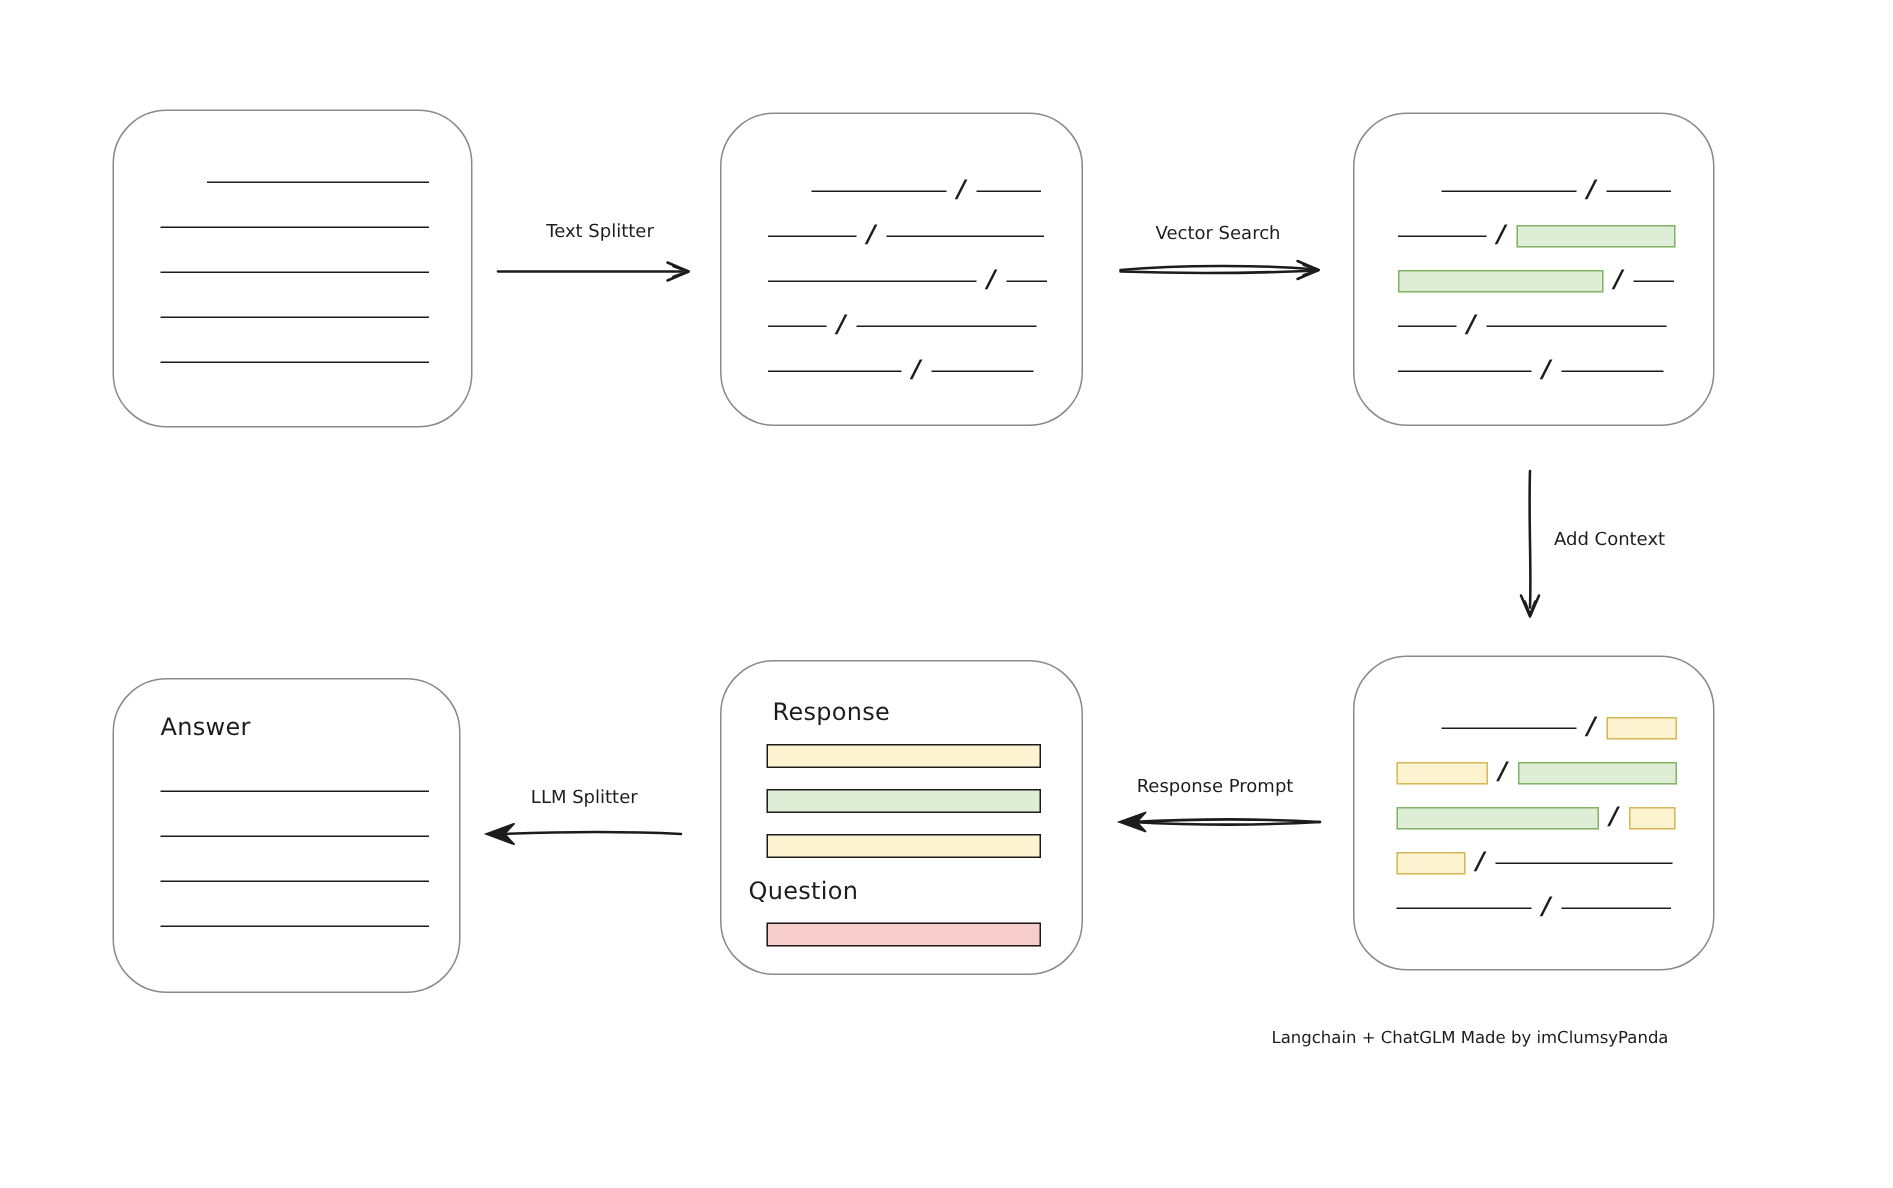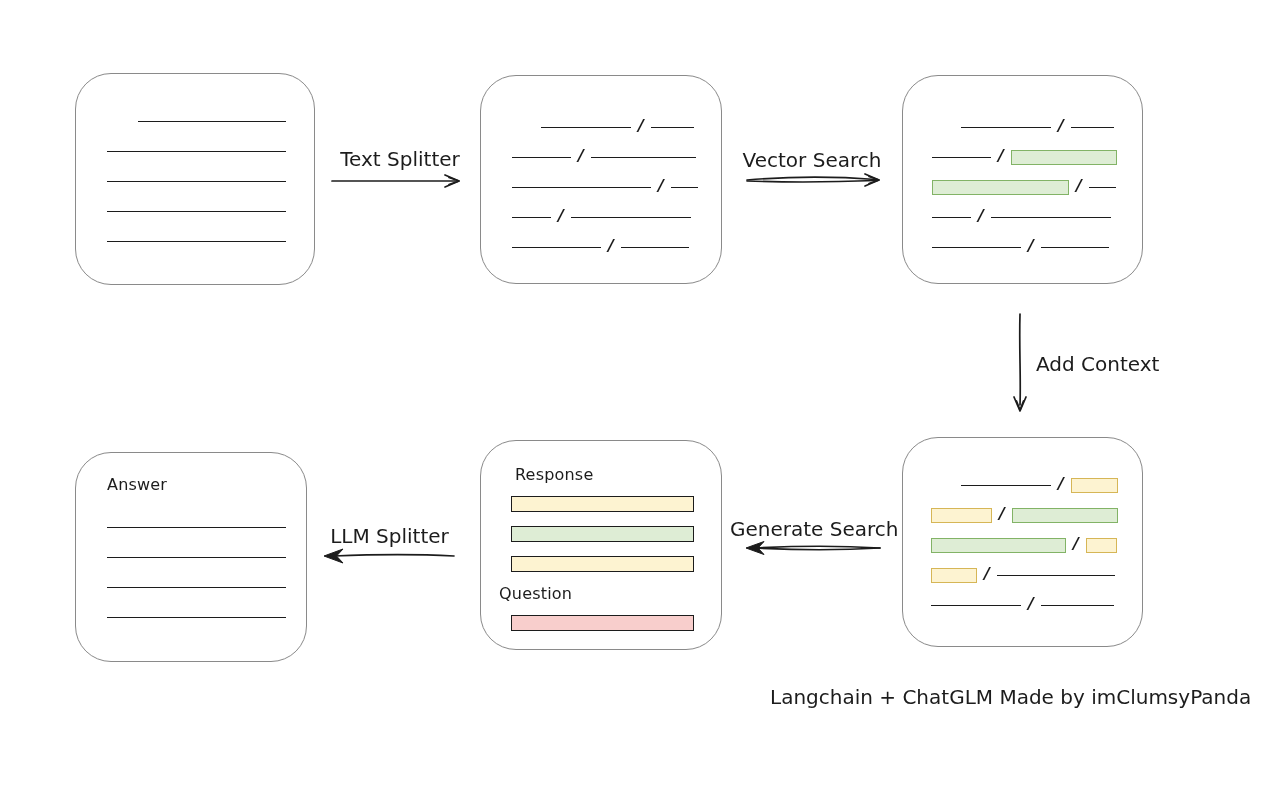--- a/index.html
+++ b/index.html
@@ -22,25 +22,25 @@
   .row{display:flex;align-items:flex-end;height:30px;column-gap:7px;}
   .seg-line{height:0;border-top:1.7px solid var(--line,#1c1c1c);margin-bottom:4px;}
   .slash{font-size:16px;font-weight:600;line-height:1;margin-bottom:-2px;font-style:italic;}
   .chip{height:13px;border:1.5px solid;margin-bottom:-3px;}
   .chip-green{background:var(--green-fill);border-color:var(--green-border);}
   .chip-yellow{background:var(--yellow-fill);border-color:var(--yellow-border);}
   .chip-red{background:var(--red-fill);border-color:var(--red-border);}
   .linerow{display:flex;align-items:flex-end;height:30px;}
   .bar{border:1.5px solid;box-sizing:border-box;position:absolute;width:183px;height:16px;left:30px;}
   .box-title{position:absolute;font-size:16px;font-weight:500;letter-spacing:0.2px;}
-  .arrow-label{position:absolute;font-size:20px;font-weight:500;text-align:center;white-space:nowrap;}
+  .arrow-label{position:absolute;font-size:12px;font-weight:500;text-align:center;white-space:nowrap;}
   .arrow-svg{position:absolute;overflow:visible;}
   .arrow-svg path, .arrow-svg polyline{stroke:var(--line,#1c1c1c);fill:none;stroke-width:1.7;stroke-linecap:round;stroke-linejoin:round;}
   .arrow-svg .fillhead{fill:var(--line,#1c1c1c);stroke:var(--line,#1c1c1c);stroke-width:1;}
-  .caption{position:absolute;font-size:20px;font-weight:500;text-align:center;white-space:nowrap;}
+  .caption{position:absolute;font-size:11px;font-weight:500;text-align:center;white-space:nowrap;}
 </style>
 </head>
 <body>
 
 <div class="canvas" style="--bg: #ffffff; --box-border: #8a8a8a; --line: #1c1c1c; --green-fill: #deedd5; --green-border: #82b366; --yellow-fill: #fdf3d1; --yellow-border: #d6b656; --red-fill: #f8cecc; --red-border: #b85450;">
 
   <div class="box" style="left:75px;top:73px;width:240px;height:212px;">
     <div class="rows" style="left:0;top:22px;">
         <div class="linerow">
           <div class="seg-line" style="width: 148px; margin-left: 62px;"></div>
@@ -165,21 +165,21 @@
           <div class="seg-line" style="width: 118px;"></div>
         </div>
         <div class="row">
           <div class="seg-line" style="width: 90px;"></div>
           <span class="slash">/</span>
           <div class="seg-line" style="width: 73px;"></div>
         </div>
       </div>
   </div>
 
-  <div class="arrow-label" style="left:730px;top:517px;width:160px;">Generate Search</div>
+  <div class="arrow-label" style="left:730px;top:517px;width:160px;">Response Prompt</div>
   <svg class="arrow-svg" style="left:738px;top:537px;" width="146" height="22">
     <path d="M142 11 C 100 8.5, 55 9, 16 11"></path>
     <path d="M142 11 C 100 13.5, 55 13, 16 11"></path>
     <polygon class="fillhead" points="8,11 26,4.5 20,11 26,17.5"></polygon>
   </svg>
 
   <div class="box" style="left:480px;top:440px;width:242px;height:210px;">
     <div class="box-title" style="left:34px;top:24px;">Response</div>
     <div></div>
     <div class="box-title" style="left:18px;top:143px;">Question</div>

